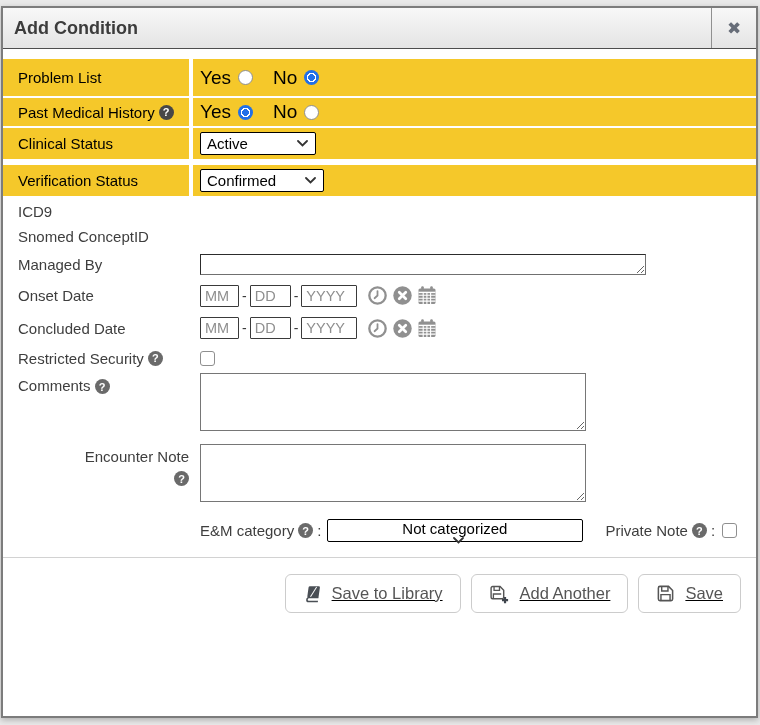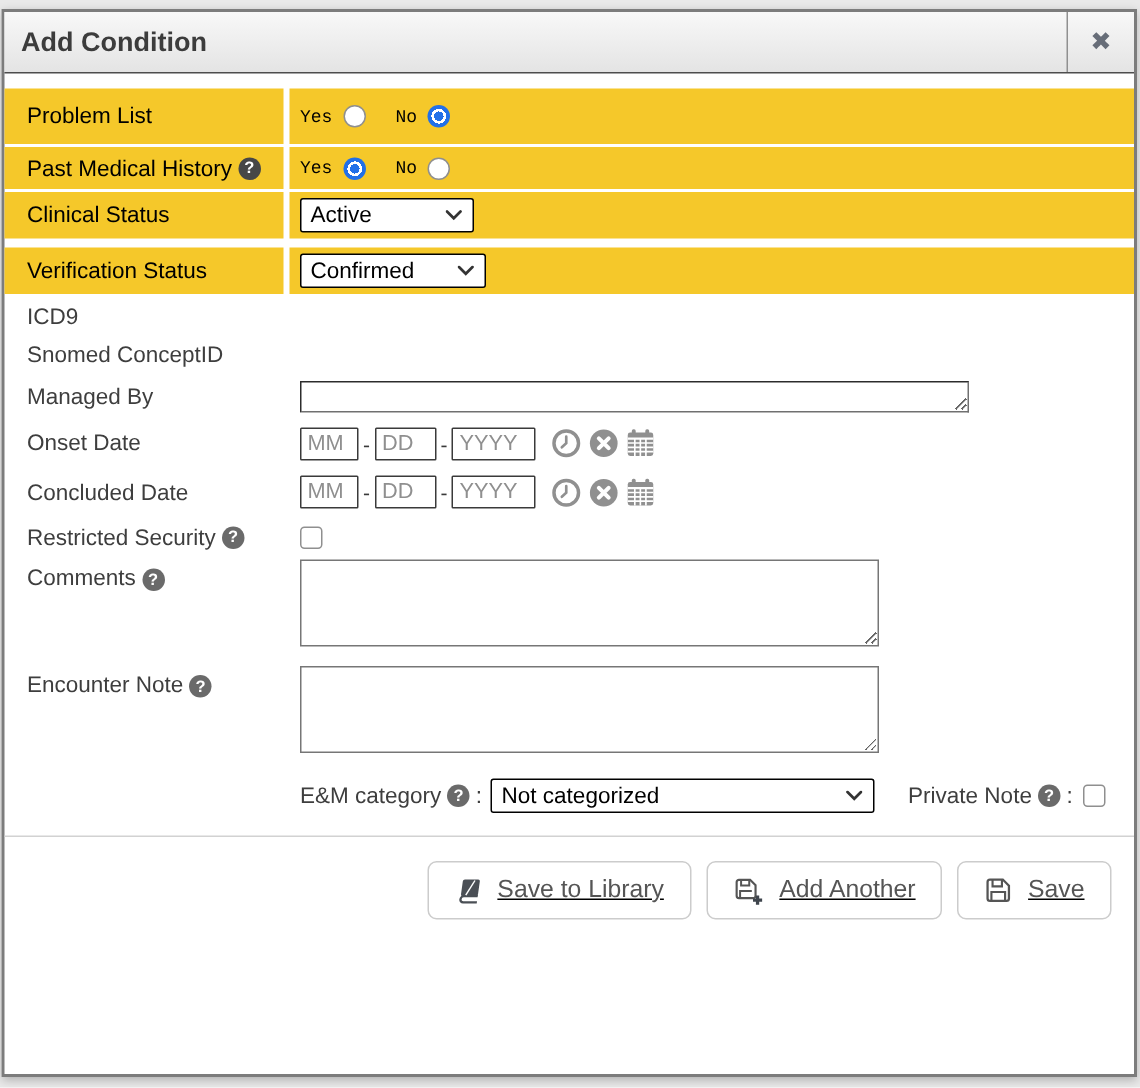--- a/index.html
+++ b/index.html
@@ -55,21 +55,21 @@
   .name-input {
     width: 445px; height: 28px;
     border: 2px solid #0b0b0b; border-radius: 4px;
     background: linear-gradient(115deg, #ffffff 0%, #eff6fc 45%, #d6e6f4 100%);
     font-size: 15px; padding: 0 6px; outline: none;
   }
   .cbx {
     width: 15px; height: 15px; background: #fff;
     border: 1.5px solid #8f8f8f; border-radius: 3px; display: inline-block;
   }
-  .radio-grp { display: flex; align-items: center; gap: 6px; font-size: 12px; color: #000; font-family: Liberation Mono, monospace; }
+  .radio-grp { display: flex; align-items: center; gap: 6px; font-size: 19px; color: #000; }
   .radio {
     width: 15px; height: 15px; border-radius: 50%;
     border: 1.5px solid #8f8f8f; background: #fff; display: inline-block;
   }
   .radio.checked {
     border: none;
     background: radial-gradient(circle, #2170e8 0 3.2px, #ffffff 3.2px 4.9px, #2170e8 4.9px 8px);
   }
   .radio-grp .opt-label { margin-right: 1px; }
   .radio-grp .gap { width: 8px; }
@@ -304,40 +304,40 @@
         <span>Comments</span>
         <span class="helpq" style="margin-top:2px;">?</span>
       </div>
       <div class="spacer"></div>
       <div class="val" style="align-items:flex-start;">
         <textarea class="big-ta" style=""></textarea>
       </div>
     </div>
 
     <div class="row" style="height:64px; margin-top:7px; align-items:flex-start;">
-      <div class="lbl" style="align-items:flex-start; padding-top:4px;">
+      <div class="lbl" style="align-items:flex-end; padding-top:4px;flex-direction:column;">
         <span>Encounter Note</span>
         <span class="helpq" style="margin-top:2px;">?</span>
       </div>
       <div class="spacer"></div>
       <div class="val" style="align-items:flex-start;">
         <textarea class="big-ta" style=""></textarea>
       </div>
     </div>
 
     <div class="row em-row" style="height:27px; margin-top:9px;">
       <div class="lbl"></div>
       <div class="spacer"></div>
       <div class="val">
         <span class="inline-lbl">
           <span>E&amp;M category</span>
           <span class="helpq">?</span>
           <span>:</span>
         </span>
-        <div class="sel" style="width:256px; margin-left:6px;">
+        <div class="sel" style="width:256px; margin-left:6px;flex-direction:column;">
           <span>Not categorized</span>
           <svg width="11" height="7" viewBox="0 0 11 7">
               <path d="M1 1 L5.5 5.5 L10 1" fill="none" stroke="#333" stroke-width="1.8" stroke-linecap="round"></path>
             </svg>
         </div>
         <span class="inline-lbl" style="margin-left:22px;">
           <span>Private Note</span>
           <span class="helpq">?</span>
           <span>:</span>
           <span class="cbx" style="margin-left:3px;"></span>

